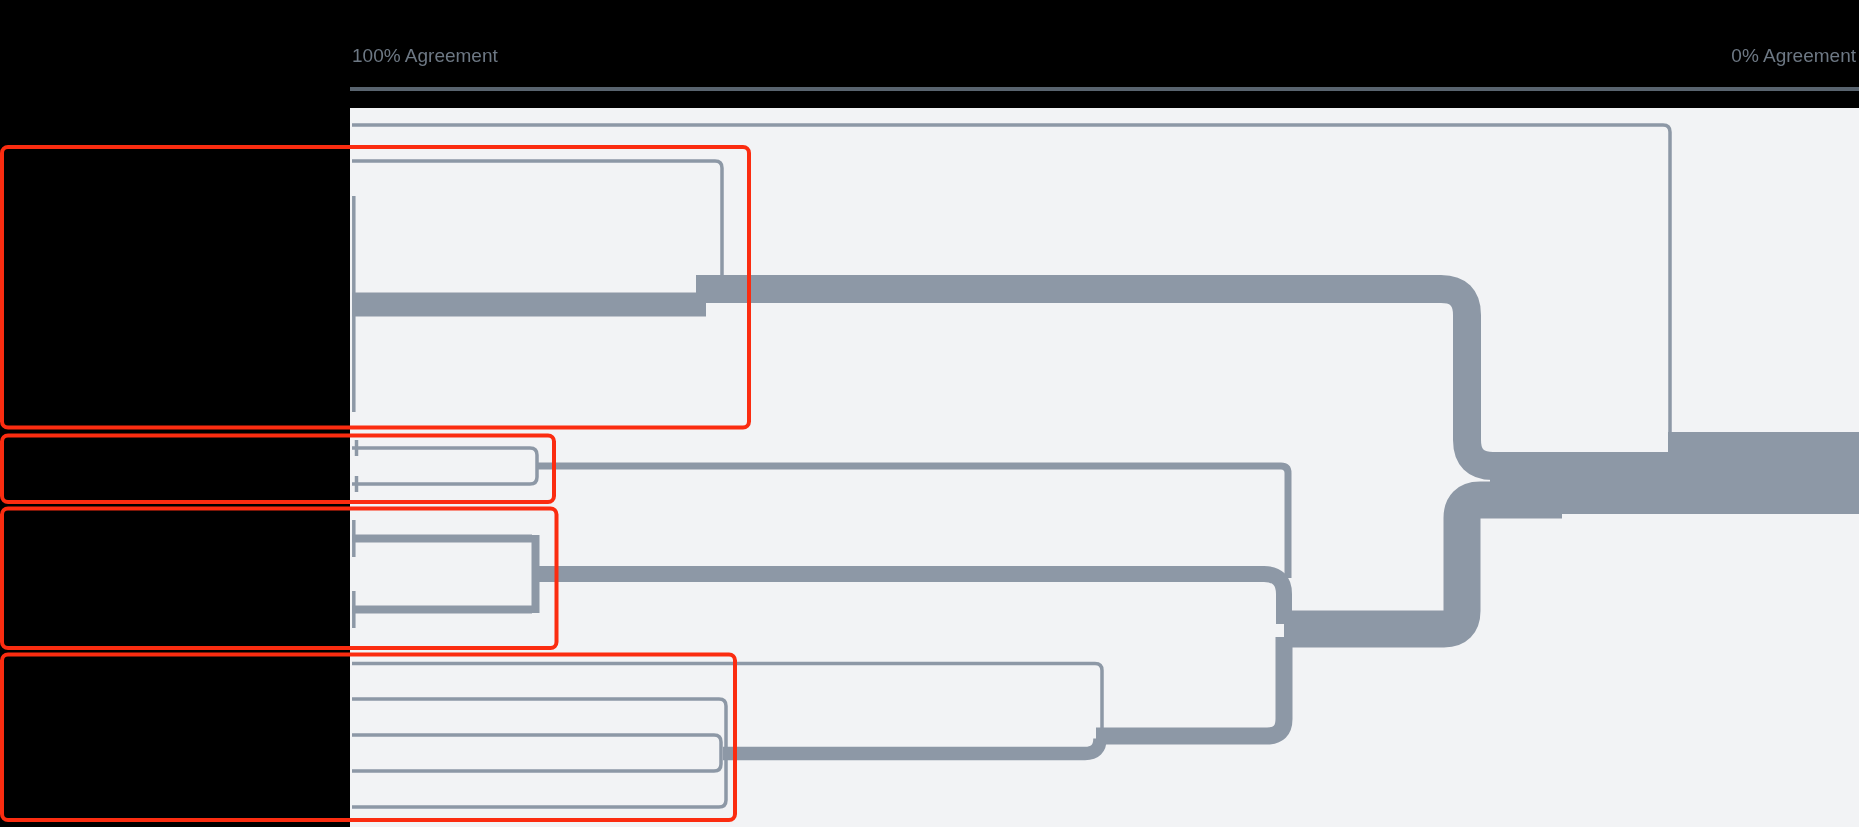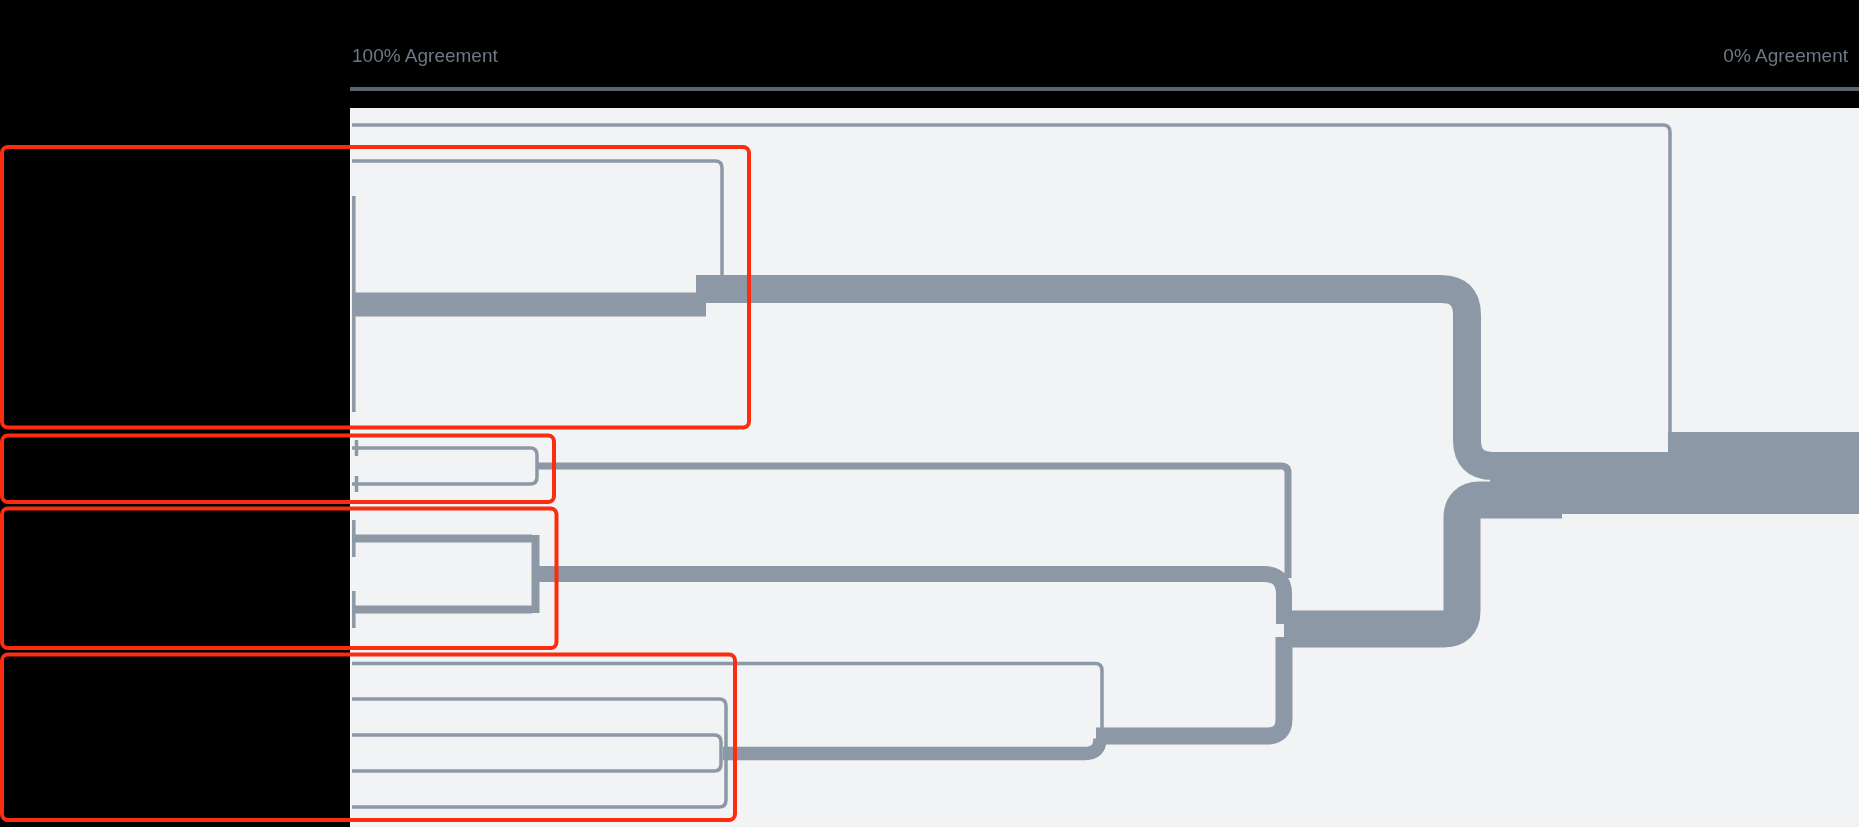--- a/index.html
+++ b/index.html
@@ -2,21 +2,21 @@
 <html><head>
 <meta charset="utf-8">
 <style>
   html,body{margin:0;padding:0;background:#000;}
   #stage{position:relative;width:1859px;height:827px;background:#000;overflow:hidden;
          font-family:"Liberation Sans", sans-serif;}
   #plot-bg{position:absolute;left:350px;top:108px;width:1509px;height:719px;background:#f2f3f5;}
   #sidebar{position:absolute;left:0;top:0;width:350px;height:827px;background:#000;}
   .axis-label{position:absolute;top:45px;font-size:19px;color:#6d7884;white-space:nowrap;}
   #axis-label-left{left:352px;}
-  #axis-label-right{right:11px;}
+  #axis-label-right{right:3px;}
   #axis-rule{position:absolute;left:350px;top:87px;width:1509px;height:4px;background:#59646f;}
   svg{position:absolute;left:0;top:0;}
 </style>
 </head>
 <body>
 
 <div id="stage" style="background: rgb(0, 0, 0);">
   <div id="sidebar"></div>
   <div id="plot-bg" style="background: rgb(242, 243, 245);"></div>
 

